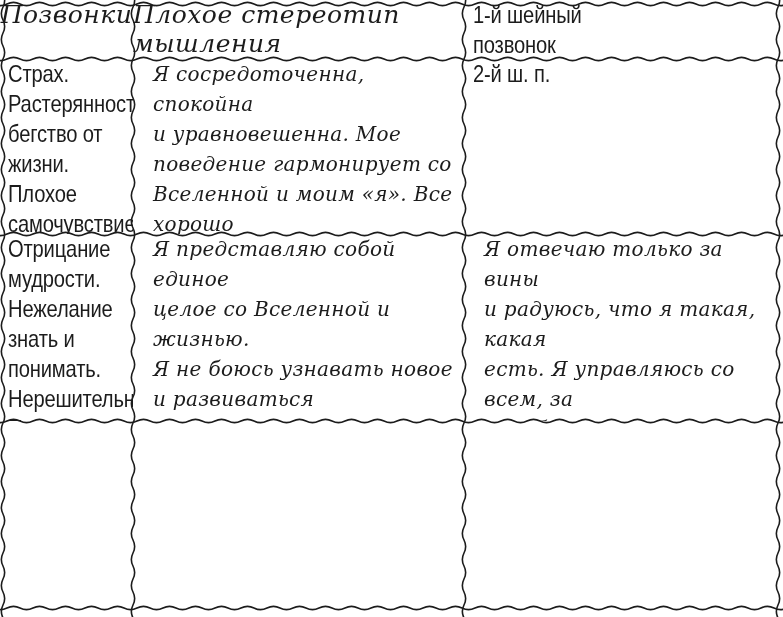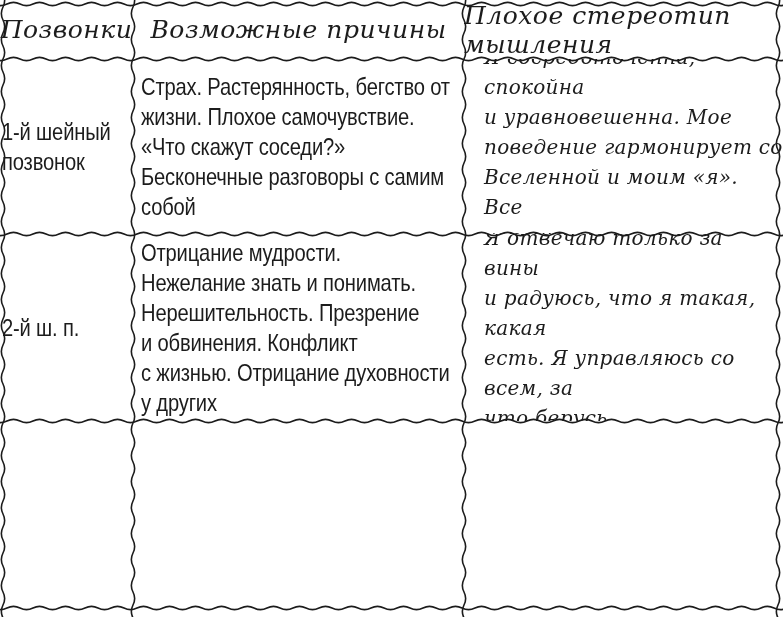--- a/index.html
+++ b/index.html
@@ -38,21 +38,20 @@
     top: 0;
     width: 783px;
     height: 617px;
     display: grid;
     grid-template-columns: 133px 331px 319px;
     grid-template-rows: 59px 175px 187px 196px;
     z-index: 1;
   }
   .cell {
     display: flex;
-    align-items: center;
     overflow: hidden;
   }
   .hcell {
     justify-content: center;
   }
   
   .script {
     font-family: "DejaVu Serif", "Liberation Serif", serif;
     font-style: italic;
     white-space: pre-line;
@@ -71,21 +70,21 @@
     font-family: "Liberation Sans", "DejaVu Sans", sans-serif;
     font-size: 24px;
     line-height: 30px;
     letter-spacing: -0.2px;
     white-space: pre-line;
     transform: scaleX(0.84);
     transform-origin: 0 50%;
     width: 119%;
     flex-shrink: 0;
   }
-  .vcell { padding-left: 2px; }
+  .vcell { padding-left: 9px; }
   .ccell { padding-left: 8px; }
   .mcell { padding-left: 20px; }
 </style>
 </head>
 <body>
 
 <div class="page">
 
   <svg class="grid" id="grid-svg" width="783" height="617" viewBox="0 0 783 617">
       <path d="M -6 4 q 6.5 3.3 13 0 q 6.5 -3.3 13 0 q 6.5 3.3 13 0 q 6.5 -3.3 13 0 q 6.5 3.3 13 0 q 6.5 -3.3 13 0 q 6.5 3.3 13 0 q 6.5 -3.3 13 0 q 6.5 3.3 13 0 q 6.5 -3.3 13 0 q 6.5 3.3 13 0 q 6.5 -3.3 13 0 q 6.5 3.3 13 0 q 6.5 -3.3 13 0 q 6.5 3.3 13 0 q 6.5 -3.3 13 0 q 6.5 3.3 13 0 q 6.5 -3.3 13 0 q 6.5 3.3 13 0 q 6.5 -3.3 13 0 q 6.5 3.3 13 0 q 6.5 -3.3 13 0 q 6.5 3.3 13 0 q 6.5 -3.3 13 0 q 6.5 3.3 13 0 q 6.5 -3.3 13 0 q 6.5 3.3 13 0 q 6.5 -3.3 13 0 q 6.5 3.3 13 0 q 6.5 -3.3 13 0 q 6.5 3.3 13 0 q 6.5 -3.3 13 0 q 6.5 3.3 13 0 q 6.5 -3.3 13 0 q 6.5 3.3 13 0 q 6.5 -3.3 13 0 q 6.5 3.3 13 0 q 6.5 -3.3 13 0 q 6.5 3.3 13 0 q 6.5 -3.3 13 0 q 6.5 3.3 13 0 q 6.5 -3.3 13 0 q 6.5 3.3 13 0 q 6.5 -3.3 13 0 q 6.5 3.3 13 0 q 6.5 -3.3 13 0 q 6.5 3.3 13 0 q 6.5 -3.3 13 0 q 6.5 3.3 13 0 q 6.5 -3.3 13 0 q 6.5 3.3 13 0 q 6.5 -3.3 13 0 q 6.5 3.3 13 0 q 6.5 -3.3 13 0 q 6.5 3.3 13 0 q 6.5 -3.3 13 0 q 6.5 3.3 13 0 q 6.5 -3.3 13 0 q 6.5 3.3 13 0 q 6.5 -3.3 13 0 q 6.5 3.3 13 0 q 6.5 -3.3 13 0" stroke="#1c1c1c"></path>
@@ -96,23 +95,20 @@
       <path d="M 3 -6 q 3.3 6.5 0 13 q -3.3 6.5 0 13 q 3.3 6.5 0 13 q -3.3 6.5 0 13 q 3.3 6.5 0 13 q -3.3 6.5 0 13 q 3.3 6.5 0 13 q -3.3 6.5 0 13 q 3.3 6.5 0 13 q -3.3 6.5 0 13 q 3.3 6.5 0 13 q -3.3 6.5 0 13 q 3.3 6.5 0 13 q -3.3 6.5 0 13 q 3.3 6.5 0 13 q -3.3 6.5 0 13 q 3.3 6.5 0 13 q -3.3 6.5 0 13 q 3.3 6.5 0 13 q -3.3 6.5 0 13 q 3.3 6.5 0 13 q -3.3 6.5 0 13 q 3.3 6.5 0 13 q -3.3 6.5 0 13 q 3.3 6.5 0 13 q -3.3 6.5 0 13 q 3.3 6.5 0 13 q -3.3 6.5 0 13 q 3.3 6.5 0 13 q -3.3 6.5 0 13 q 3.3 6.5 0 13 q -3.3 6.5 0 13 q 3.3 6.5 0 13 q -3.3 6.5 0 13 q 3.3 6.5 0 13 q -3.3 6.5 0 13 q 3.3 6.5 0 13 q -3.3 6.5 0 13 q 3.3 6.5 0 13 q -3.3 6.5 0 13 q 3.3 6.5 0 13 q -3.3 6.5 0 13 q 3.3 6.5 0 13 q -3.3 6.5 0 13 q 3.3 6.5 0 13 q -3.3 6.5 0 13 q 3.3 6.5 0 13 q -3.3 6.5 0 13 q 3.3 6.5 0 13" stroke="#1c1c1c"></path>
       <path d="M 133 -6 q 3.3 6.5 0 13 q -3.3 6.5 0 13 q 3.3 6.5 0 13 q -3.3 6.5 0 13 q 3.3 6.5 0 13 q -3.3 6.5 0 13 q 3.3 6.5 0 13 q -3.3 6.5 0 13 q 3.3 6.5 0 13 q -3.3 6.5 0 13 q 3.3 6.5 0 13 q -3.3 6.5 0 13 q 3.3 6.5 0 13 q -3.3 6.5 0 13 q 3.3 6.5 0 13 q -3.3 6.5 0 13 q 3.3 6.5 0 13 q -3.3 6.5 0 13 q 3.3 6.5 0 13 q -3.3 6.5 0 13 q 3.3 6.5 0 13 q -3.3 6.5 0 13 q 3.3 6.5 0 13 q -3.3 6.5 0 13 q 3.3 6.5 0 13 q -3.3 6.5 0 13 q 3.3 6.5 0 13 q -3.3 6.5 0 13 q 3.3 6.5 0 13 q -3.3 6.5 0 13 q 3.3 6.5 0 13 q -3.3 6.5 0 13 q 3.3 6.5 0 13 q -3.3 6.5 0 13 q 3.3 6.5 0 13 q -3.3 6.5 0 13 q 3.3 6.5 0 13 q -3.3 6.5 0 13 q 3.3 6.5 0 13 q -3.3 6.5 0 13 q 3.3 6.5 0 13 q -3.3 6.5 0 13 q 3.3 6.5 0 13 q -3.3 6.5 0 13 q 3.3 6.5 0 13 q -3.3 6.5 0 13 q 3.3 6.5 0 13 q -3.3 6.5 0 13 q 3.3 6.5 0 13" stroke="#1c1c1c"></path>
       <path d="M 464 -6 q 3.3 6.5 0 13 q -3.3 6.5 0 13 q 3.3 6.5 0 13 q -3.3 6.5 0 13 q 3.3 6.5 0 13 q -3.3 6.5 0 13 q 3.3 6.5 0 13 q -3.3 6.5 0 13 q 3.3 6.5 0 13 q -3.3 6.5 0 13 q 3.3 6.5 0 13 q -3.3 6.5 0 13 q 3.3 6.5 0 13 q -3.3 6.5 0 13 q 3.3 6.5 0 13 q -3.3 6.5 0 13 q 3.3 6.5 0 13 q -3.3 6.5 0 13 q 3.3 6.5 0 13 q -3.3 6.5 0 13 q 3.3 6.5 0 13 q -3.3 6.5 0 13 q 3.3 6.5 0 13 q -3.3 6.5 0 13 q 3.3 6.5 0 13 q -3.3 6.5 0 13 q 3.3 6.5 0 13 q -3.3 6.5 0 13 q 3.3 6.5 0 13 q -3.3 6.5 0 13 q 3.3 6.5 0 13 q -3.3 6.5 0 13 q 3.3 6.5 0 13 q -3.3 6.5 0 13 q 3.3 6.5 0 13 q -3.3 6.5 0 13 q 3.3 6.5 0 13 q -3.3 6.5 0 13 q 3.3 6.5 0 13 q -3.3 6.5 0 13 q 3.3 6.5 0 13 q -3.3 6.5 0 13 q 3.3 6.5 0 13 q -3.3 6.5 0 13 q 3.3 6.5 0 13 q -3.3 6.5 0 13 q 3.3 6.5 0 13 q -3.3 6.5 0 13 q 3.3 6.5 0 13" stroke="#1c1c1c"></path>
       <path d="M 778 -6 q 3.3 6.5 0 13 q -3.3 6.5 0 13 q 3.3 6.5 0 13 q -3.3 6.5 0 13 q 3.3 6.5 0 13 q -3.3 6.5 0 13 q 3.3 6.5 0 13 q -3.3 6.5 0 13 q 3.3 6.5 0 13 q -3.3 6.5 0 13 q 3.3 6.5 0 13 q -3.3 6.5 0 13 q 3.3 6.5 0 13 q -3.3 6.5 0 13 q 3.3 6.5 0 13 q -3.3 6.5 0 13 q 3.3 6.5 0 13 q -3.3 6.5 0 13 q 3.3 6.5 0 13 q -3.3 6.5 0 13 q 3.3 6.5 0 13 q -3.3 6.5 0 13 q 3.3 6.5 0 13 q -3.3 6.5 0 13 q 3.3 6.5 0 13 q -3.3 6.5 0 13 q 3.3 6.5 0 13 q -3.3 6.5 0 13 q 3.3 6.5 0 13 q -3.3 6.5 0 13 q 3.3 6.5 0 13 q -3.3 6.5 0 13 q 3.3 6.5 0 13 q -3.3 6.5 0 13 q 3.3 6.5 0 13 q -3.3 6.5 0 13 q 3.3 6.5 0 13 q -3.3 6.5 0 13 q 3.3 6.5 0 13 q -3.3 6.5 0 13 q 3.3 6.5 0 13 q -3.3 6.5 0 13 q 3.3 6.5 0 13 q -3.3 6.5 0 13 q 3.3 6.5 0 13 q -3.3 6.5 0 13 q 3.3 6.5 0 13 q -3.3 6.5 0 13 q 3.3 6.5 0 13" stroke="#1c1c1c"></path>
     </svg>
 
   <div class="tbl">
 
     <div class="cell hcell">
       <span class="script hscript">Позвонки</span>
-    </div>
-    <div class="cell hcell">
-      <span class="script hscript">Возможные причины</span>
     </div>
     <div class="cell hcell">
       <span class="script hscript">Плохое стереотип мышления</span>
     </div>
 
     <div class="cell vcell">
       <span class="cond">1-й шейный
 позвонок</span>
     </div>
     <div class="cell ccell">
@@ -134,20 +130,26 @@
       <span class="cond">2-й ш. п.</span>
     </div>
     <div class="cell ccell">
       <span class="cond">Отрицание мудрости.
 Нежелание знать и понимать.
 Нерешительность. Презрение
 и обвинения. Конфликт
 с жизнью. Отрицание духовности
 у других</span>
     </div>
+    <div class="cell mcell">
+      <span class="script mtext">Я представляю собой единое
+целое со Вселенной и жизнью.
+Я не боюсь узнавать новое
+и развиваться</span>
+    </div>
 
     <div class="cell mcell">
       <span class="script mtext">Я отвечаю только за вины
 и радуюсь, что я такая, какая
 есть. Я управляюсь со всем, за
 что берусь</span>
     </div>
 
   </div>
 </div>

